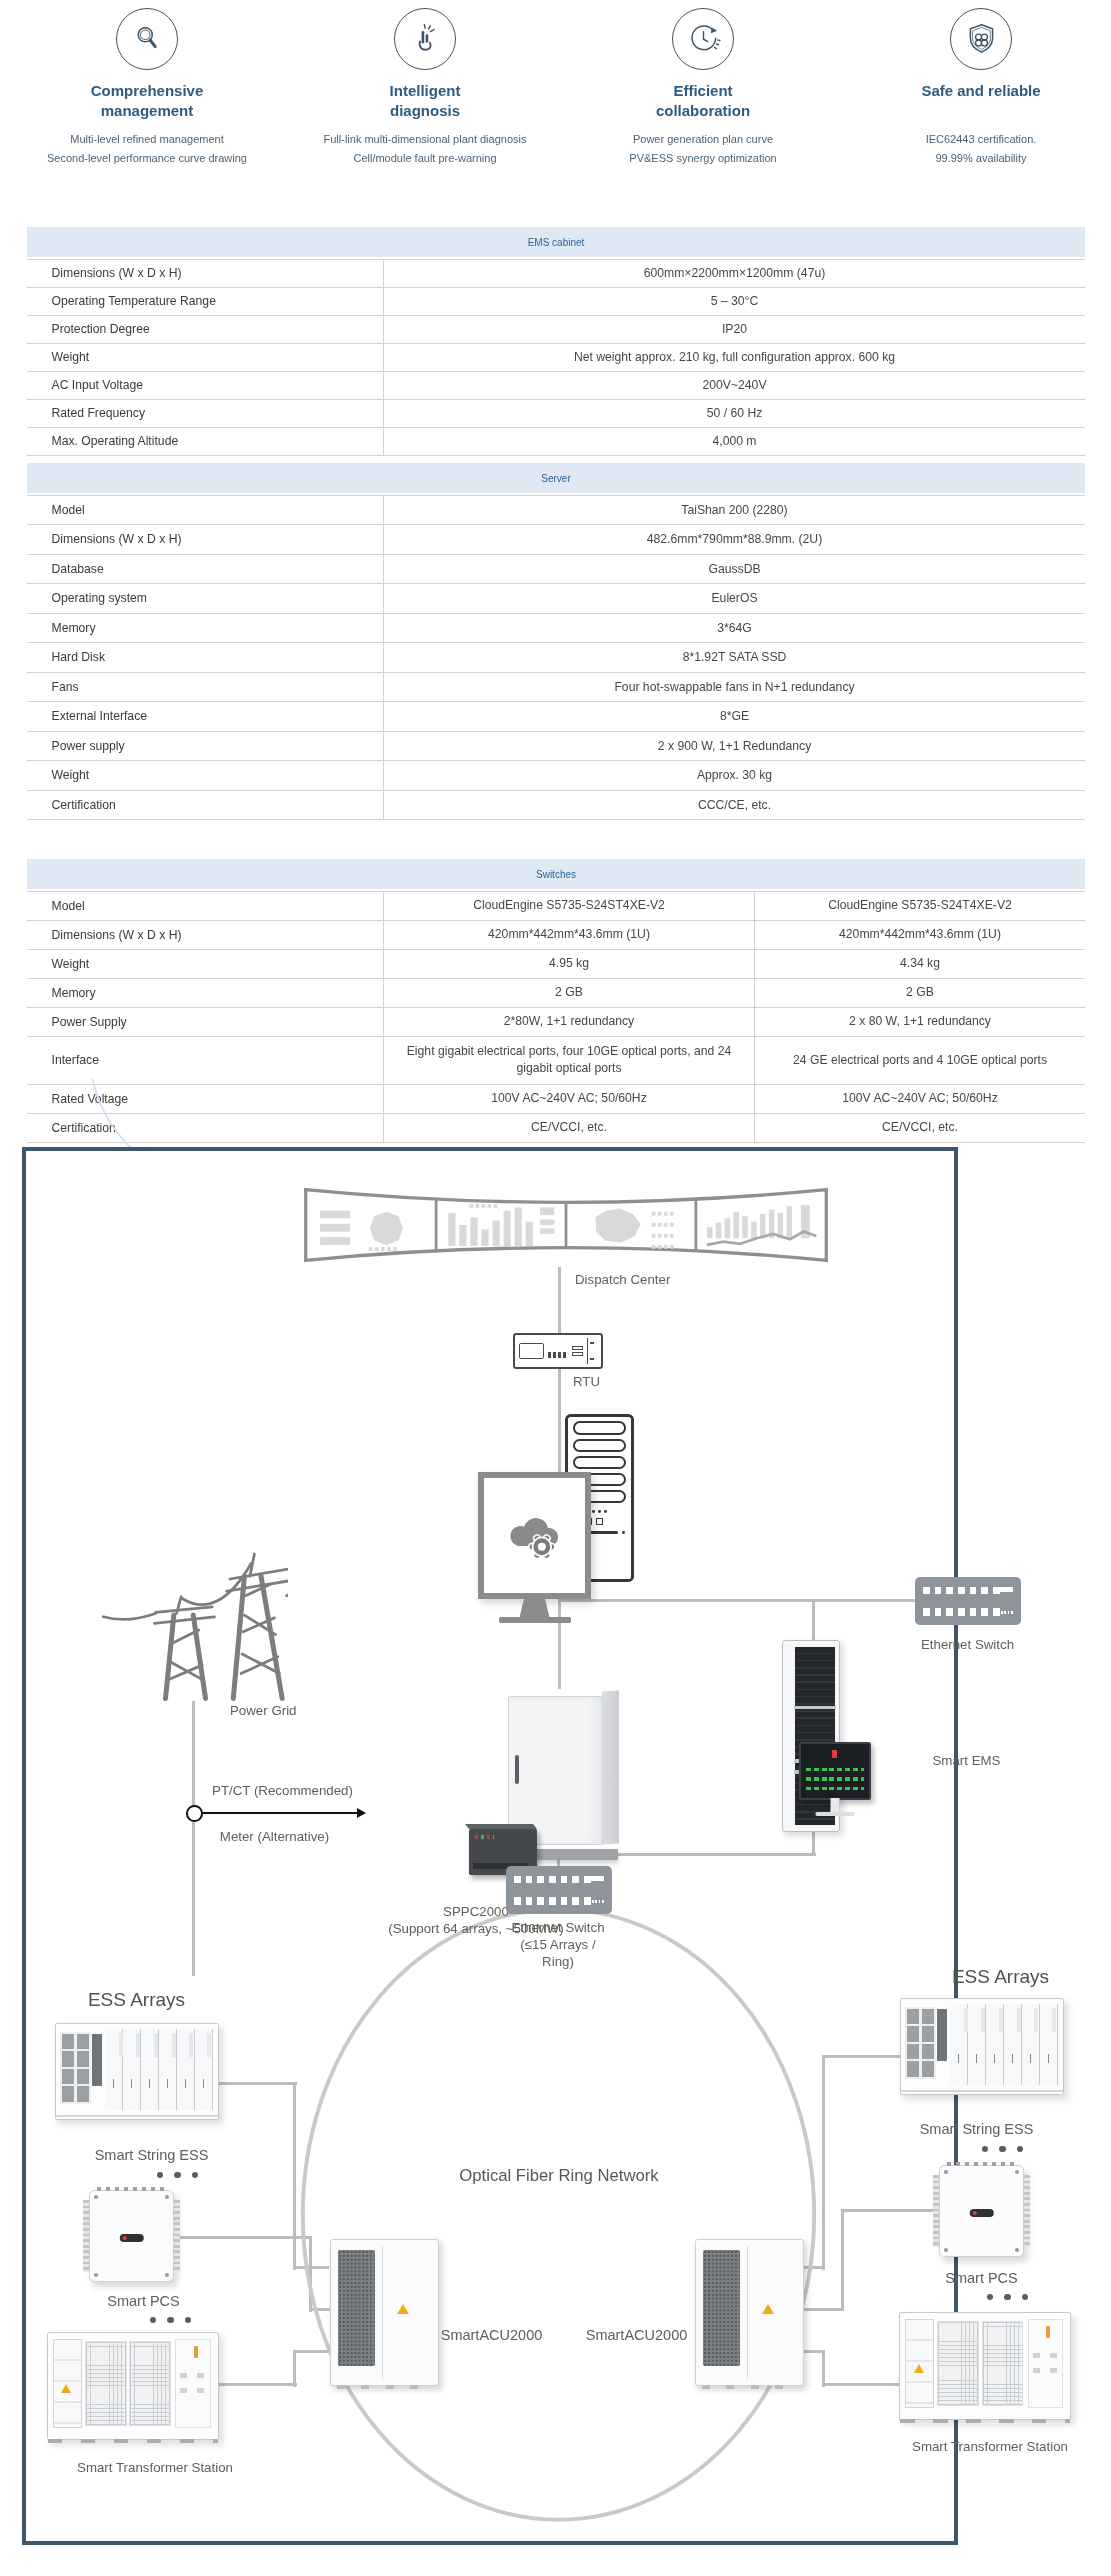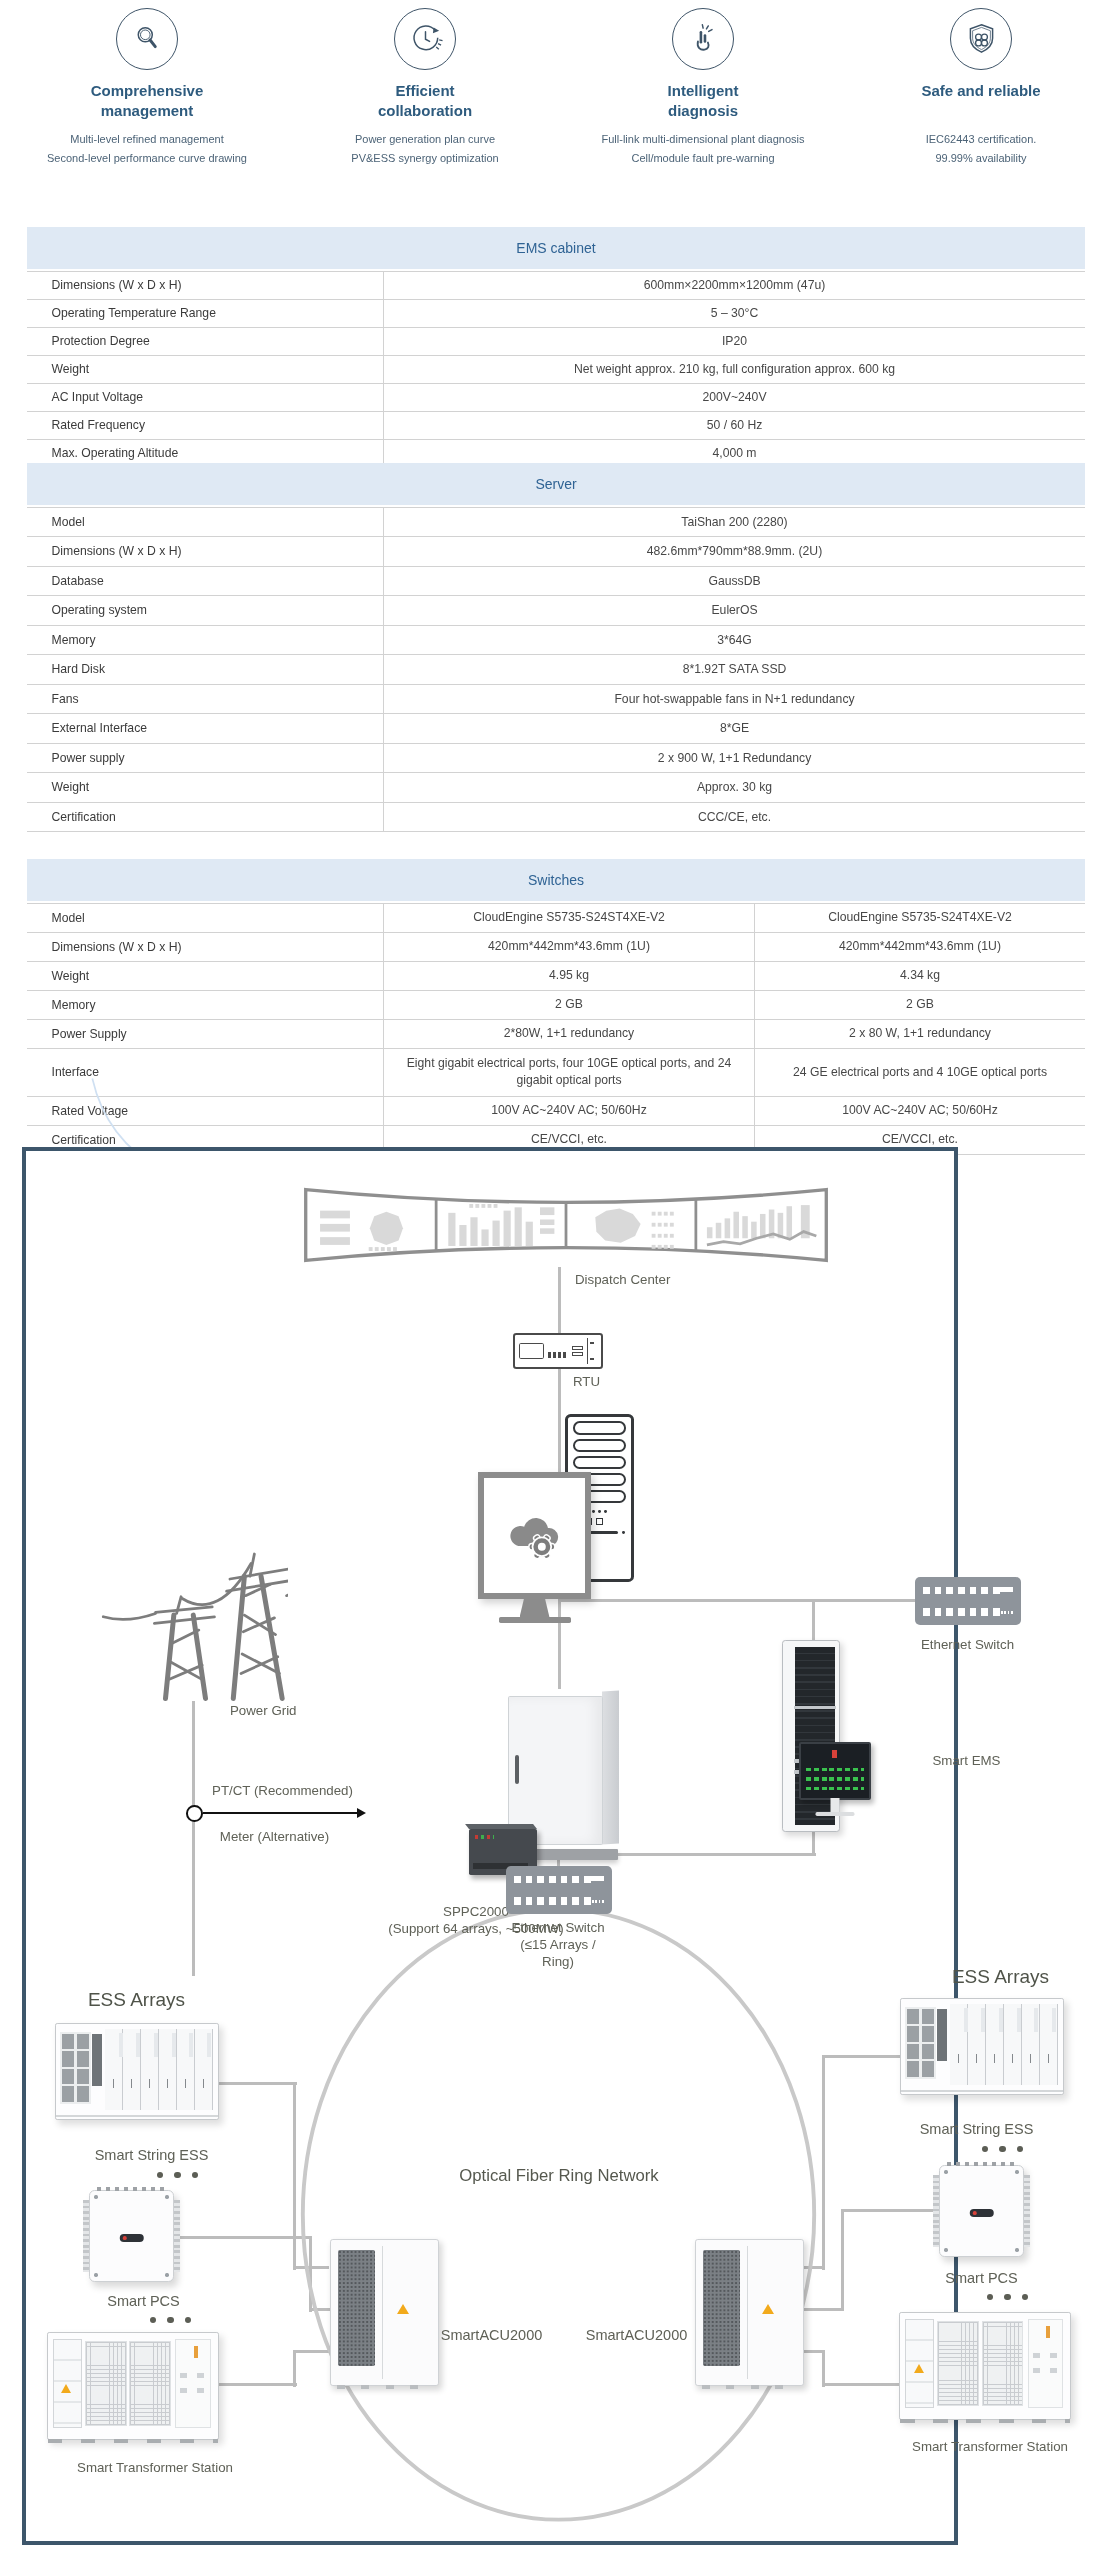--- a/index.html
+++ b/index.html
@@ -8,21 +8,21 @@
 
   
   .features{position:absolute;top:7.8px;left:0;width:1112px;display:flex;}
   .feature{flex:1;display:flex;flex-direction:column;align-items:center;padding-left:16px;}
   .icon-circle{width:62px;height:62px;border:1.7px solid #3e5468;border-radius:50%;display:flex;align-items:center;justify-content:center;}
   .f-title{margin-top:11px;height:44px;text-align:center;color:#2e5b7e;font-size:15px;font-weight:bold;line-height:20.6px;}
   .f-desc{margin-top:5.6px;text-align:center;color:#4c6377;font-size:11px;line-height:19px;}
 
   
   .spec{position:absolute;left:27px;width:1058px;}
-  .t-head{height:42px;background:#dfe9f4;color:#2f6394;font-size:14px;display:flex;align-items:center;justify-content:center;}
+  .t-head{height:30px;background:#dfe9f4;color:#2f6394;font-size:10px;display:flex;align-items:center;justify-content:center;}
   .t-body{margin-top:1.7px;border-top:0.6px solid #d2d2d2;}
   .tr{display:flex;border-bottom:0.6px solid #d2d2d2;background:#fff;}
   .ems .tr{height:28px;}
   .server .tr{height:29.5px;}
   .switches .tr{height:29px;}
   .switches .tr.tall{height:48px;}
   .td{display:flex;align-items:center;font-size:12.2px;color:#474747;}
   .td.label{width:357px;padding-left:24.5px;border-right:0.6px solid #d2d2d2;color:#3b3b3b;}
   .td.value{flex:1;justify-content:center;text-align:center;padding:0 13.3px;line-height:16.7px;}
   .td.v1{width:371px;border-right:0.6px solid #d2d2d2;justify-content:center;text-align:center;padding:0 13.3px;line-height:16.7px;}
@@ -148,51 +148,51 @@
       <div>management</div>
     </div>
     <div class="f-desc">
       <div>Multi-level refined management</div>
       <div>Second-level performance curve drawing</div>
     </div>
   </div>
   <div class="feature">
     <div class="icon-circle">
       <svg width="37" height="37" viewBox="0 0 100 100" fill="none" stroke="#3e5468">
+        <path d="M43,60 V33" stroke-width="7" stroke-linecap="round"></path>
+        <path d="M54,58 V42" stroke-width="7" stroke-linecap="round"></path>
+        <path d="M35,58 C31,74 42,82 53,80 C63,78 66,70 62,61" stroke-width="5" stroke-linecap="round"></path>
+        <path d="M49,22 l-2,-9 M58,24 l5,-8 M64,31 l9,-5" stroke-width="4" stroke-linecap="round"></path>
+      </svg>
+    </div>
+    <div class="f-title">
+      <div>Intelligent</div>
+      <div>diagnosis</div>
+    </div>
+    <div class="f-desc">
+      <div>Full-link multi-dimensional plant diagnosis</div>
+      <div>Cell/module fault pre-warning</div>
+    </div>
+  </div>
+  <div class="feature">
+    <div class="icon-circle">
+      <svg width="37" height="37" viewBox="0 0 100 100" fill="none" stroke="#3e5468">
         <path d="M76,28 A32,32 0 1 0 83,48" stroke-width="4"></path>
         <polygon points="72,20 87,29 70,36" fill="#3e5468" stroke="none"></polygon>
         <path d="M50,32 V52 L61,58" stroke-width="4" stroke-linecap="round"></path>
         <path d="M87,54 l9,2 M84,64 l8,4 M79,73 l7,6" stroke-width="3.5"></path>
       </svg>
     </div>
     <div class="f-title">
       <div>Efficient</div>
       <div>collaboration</div>
     </div>
     <div class="f-desc">
       <div>Power generation plan curve</div>
       <div>PV&amp;ESS synergy optimization</div>
-    </div>
-  </div>
-  <div class="feature">
-    <div class="icon-circle">
-      <svg width="37" height="37" viewBox="0 0 100 100" fill="none" stroke="#3e5468">
-        <path d="M43,60 V33" stroke-width="7" stroke-linecap="round"></path>
-        <path d="M54,58 V42" stroke-width="7" stroke-linecap="round"></path>
-        <path d="M35,58 C31,74 42,82 53,80 C63,78 66,70 62,61" stroke-width="5" stroke-linecap="round"></path>
-        <path d="M49,22 l-2,-9 M58,24 l5,-8 M64,31 l9,-5" stroke-width="4" stroke-linecap="round"></path>
-      </svg>
-    </div>
-    <div class="f-title">
-      <div>Intelligent</div>
-      <div>diagnosis</div>
-    </div>
-    <div class="f-desc">
-      <div>Full-link multi-dimensional plant diagnosis</div>
-      <div>Cell/module fault pre-warning</div>
     </div>
   </div>
   <div class="feature">
     <div class="icon-circle">
       <svg width="37" height="37" viewBox="0 0 100 100" fill="none" stroke="#3e5468">
         <path d="M50,13 L80,24 V49 C80,67 67,79 50,87 C33,79 20,67 20,49 V24 Z" stroke-width="4"></path>
         <path d="M50,20 L74,29 V49 C74,63 64,73 50,80 C36,73 26,63 26,49 V29 Z" stroke-width="2"></path>
         <circle cx="42" cy="46" r="8" stroke-width="3.5"></circle>
         <circle cx="58" cy="46" r="8" stroke-width="3.5"></circle>
         <circle cx="42" cy="62" r="8" stroke-width="3.5"></circle>

